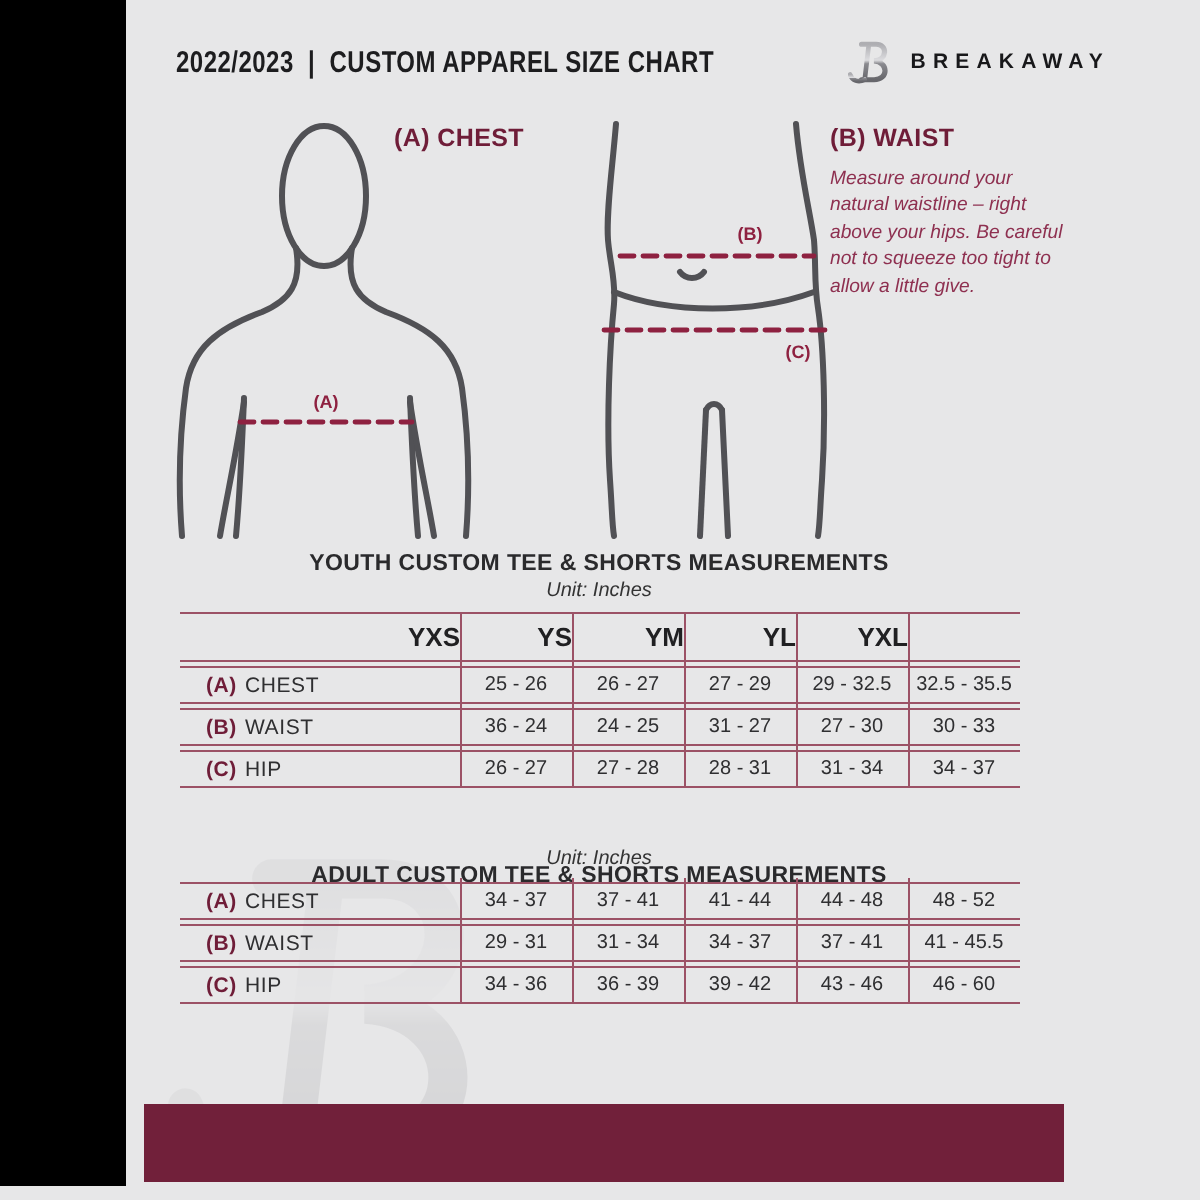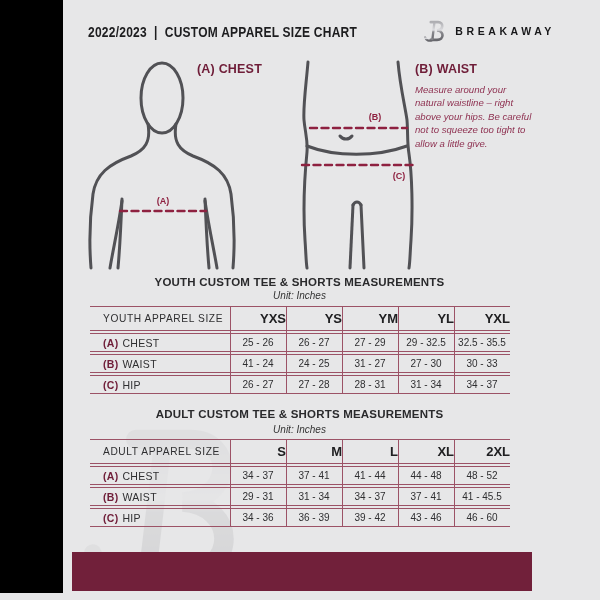--- a/index.html
+++ b/index.html
@@ -51,21 +51,21 @@
   .trow{height:19px;margin-top:2px;border-top:1.3px solid var(--table-border,#9c5266);border-bottom:1.3px solid var(--table-border,#9c5266);}
   .label-h{padding-left:13px;font-size:10.2px;color:#2f2f31;letter-spacing:.6px;}
   .size-h{text-align:right;font-weight:bold;font-size:13px;color:#202022;}
   .row-label{padding-left:13px;font-size:10.5px;color:#2f2f31;letter-spacing:.3px;white-space:nowrap;}
   .row-label .pfx{color:var(--maroon-heading,#6f1d38);font-weight:bold;margin-right:4px;}
   .val{text-align:center;font-size:10px;color:#2f2f31;}
   .vl{position:absolute;top:0;bottom:0;width:1.4px;background:var(--table-border,#9c5266);}
   .vl1{left:140px;} .vl2{left:196px;} .vl3{left:252px;} .vl4{left:308px;} .vl5{left:364px;}
   .t-youth{top:306px;} .t-adult{top:439px;}
   .ti-youth{top:276px;} .tu-youth{top:290px;}
-  .ti-adult{top:408px;} .tu-adult{top:424px;}
+  .ti-adult{top:432px;} .tu-adult{top:424px;}
 
   .watermark{position:absolute;left:-2px;top:412px;width:228px;height:188px;opacity:.13;}
   .footer-bar{position:absolute;left:9px;top:552px;width:460px;height:39px;background:var(--maroon,#71203a);}
 </style>
 </head>
 <body>
 
 <svg width="0" height="0" style="position:absolute" aria-hidden="true">
   <defs>
     <linearGradient id="metal" x1="0" y1="0" x2="0" y2="1">
@@ -134,38 +134,37 @@
 
   <div class="sec-title ti-youth">YOUTH CUSTOM TEE &amp; SHORTS MEASUREMENTS</div>
   <div class="sec-unit tu-youth">Unit: Inches</div>
   <div class="stable t-youth">
     <div class="vl vl1"></div>
     <div class="vl vl2"></div>
     <div class="vl vl3"></div>
     <div class="vl vl4"></div>
     <div class="vl vl5"></div>
     <div class="thead">
-      <div class="label-h">YOUTH APPAREL SIZE</div>
       <div class="size-h">YXS</div>
       <div class="size-h">YS</div>
       <div class="size-h">YM</div>
       <div class="size-h">YL</div>
       <div class="size-h">YXL</div>
     </div>
     <div class="trow">
       <div class="row-label"><span class="pfx">(A)</span><span>CHEST</span></div>
       <div class="val">25 - 26</div>
       <div class="val">26 - 27</div>
       <div class="val">27 - 29</div>
       <div class="val">29 - 32.5</div>
       <div class="val">32.5 - 35.5</div>
     </div>
     <div class="trow">
       <div class="row-label"><span class="pfx">(B)</span><span>WAIST</span></div>
-      <div class="val">41 - 24</div>
+      <div class="val">36 - 24</div>
       <div class="val">24 - 25</div>
       <div class="val">31 - 27</div>
       <div class="val">27 - 30</div>
       <div class="val">30 - 33</div>
     </div>
     <div class="trow">
       <div class="row-label"><span class="pfx">(C)</span><span>HIP</span></div>
       <div class="val">26 - 27</div>
       <div class="val">27 - 28</div>
       <div class="val">28 - 31</div>
@@ -175,28 +174,20 @@
   </div>
 
   <div class="sec-title ti-adult">ADULT CUSTOM TEE &amp; SHORTS MEASUREMENTS</div>
   <div class="sec-unit tu-adult">Unit: Inches</div>
   <div class="stable t-adult">
     <div class="vl vl1"></div>
     <div class="vl vl2"></div>
     <div class="vl vl3"></div>
     <div class="vl vl4"></div>
     <div class="vl vl5"></div>
-    <div class="thead">
-      <div class="label-h">ADULT APPAREL SIZE</div>
-      <div class="size-h">S</div>
-      <div class="size-h">M</div>
-      <div class="size-h">L</div>
-      <div class="size-h">XL</div>
-      <div class="size-h">2XL</div>
-    </div>
     <div class="trow">
       <div class="row-label"><span class="pfx">(A)</span><span>CHEST</span></div>
       <div class="val">34 - 37</div>
       <div class="val">37 - 41</div>
       <div class="val">41 - 44</div>
       <div class="val">44 - 48</div>
       <div class="val">48 - 52</div>
     </div>
     <div class="trow">
       <div class="row-label"><span class="pfx">(B)</span><span>WAIST</span></div>

